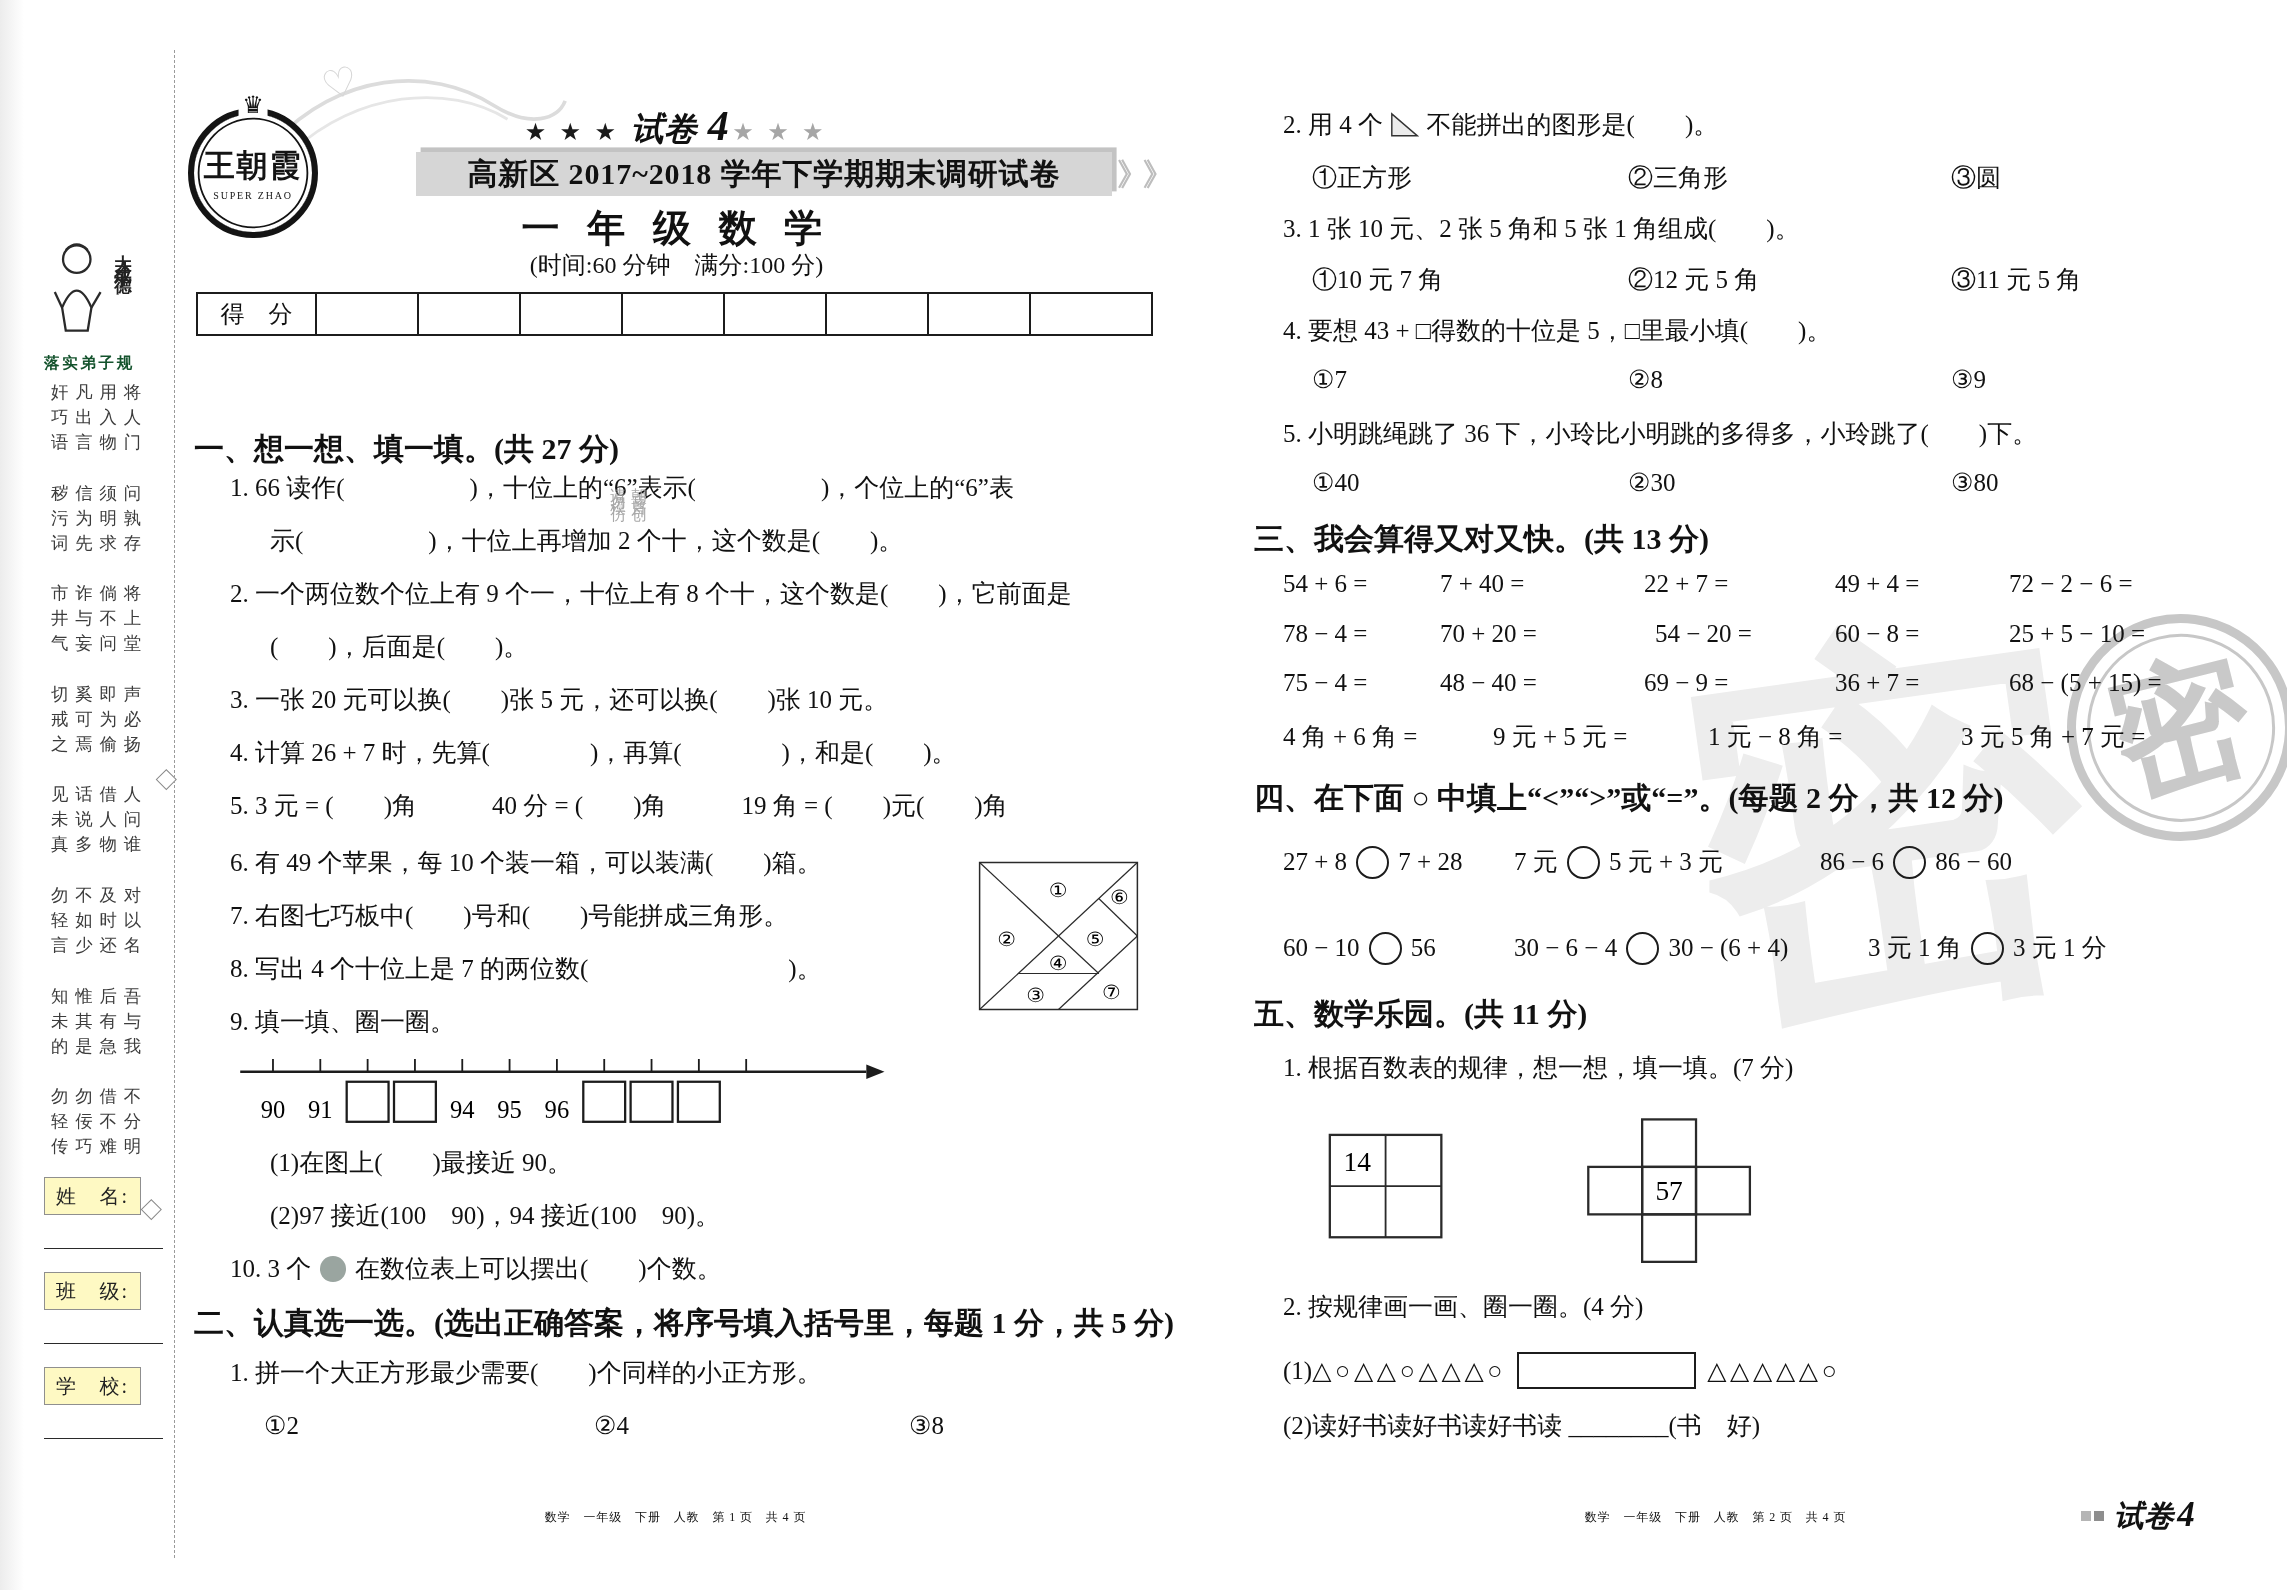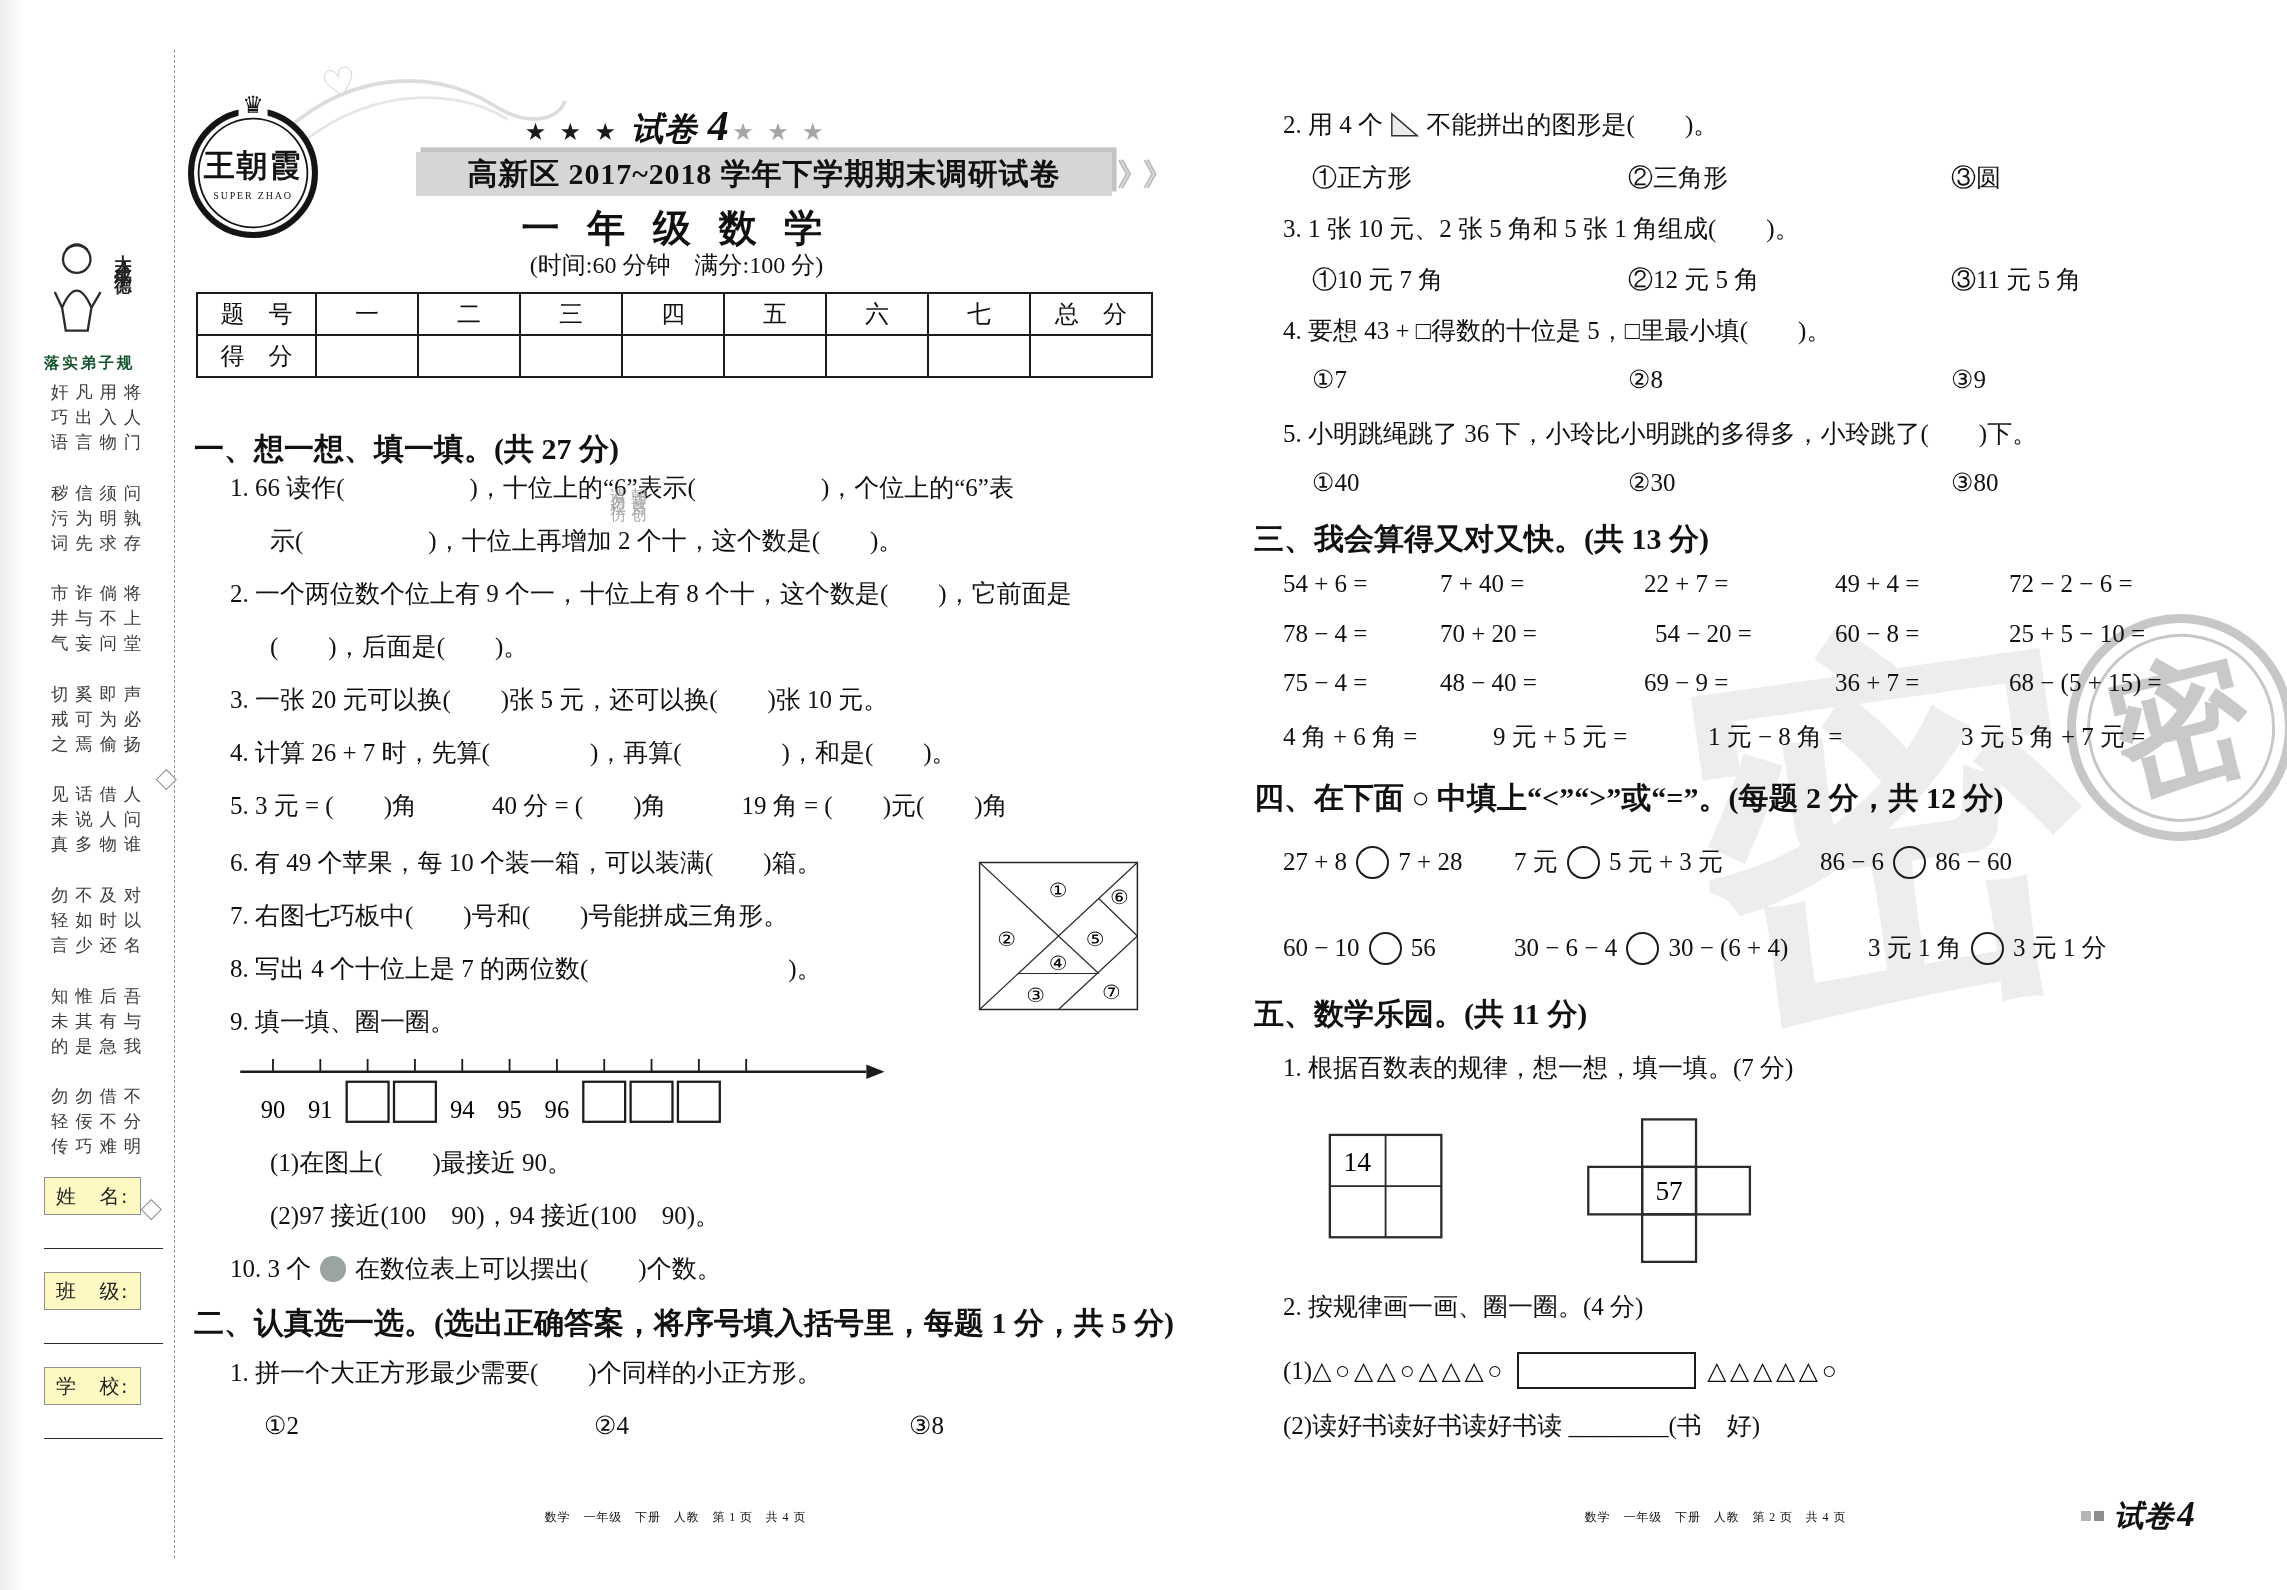--- a/index.html
+++ b/index.html
@@ -205,31 +205,20 @@
       <col style="width:102px">
       <col style="width:102px">
       <col style="width:102px">
     <col style="width:102px">
       <col style="width:102px">
       <col style="width:102px">
       <col style="width:102px">
     <col style="width:122px">
   </colgroup>
   <tbody>
-      <tr>
-    <td>题　号</td>
-    <td>一</td>
-    <td>二</td>
-    <td>三</td>
-    <td>四</td>
-    <td>五</td>
-    <td>六</td>
-    <td>七</td>
-    <td>总　分</td>
-  </tr>
   <tr>
     <td>得　分</td>
     <td></td>
     <td></td>
     <td></td>
     <td></td>
     <td></td>
     <td></td>
     <td></td>
     <td></td>

